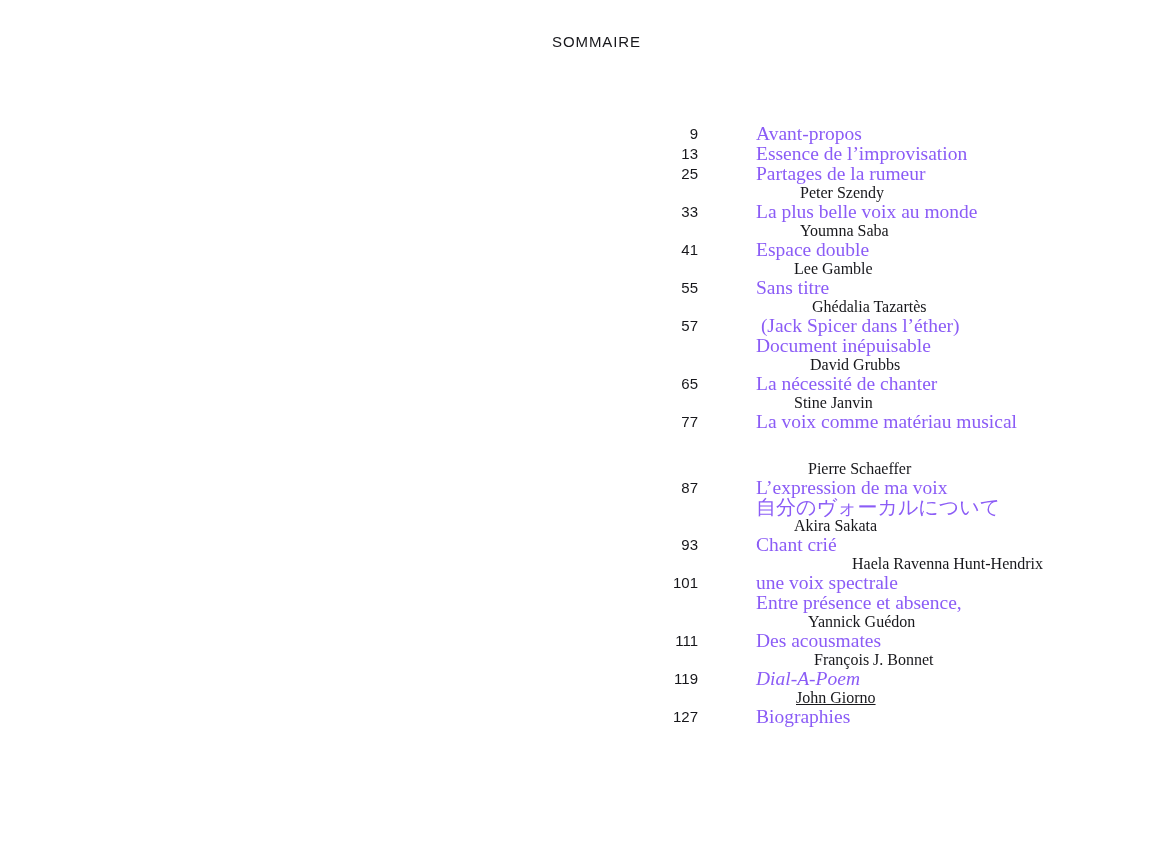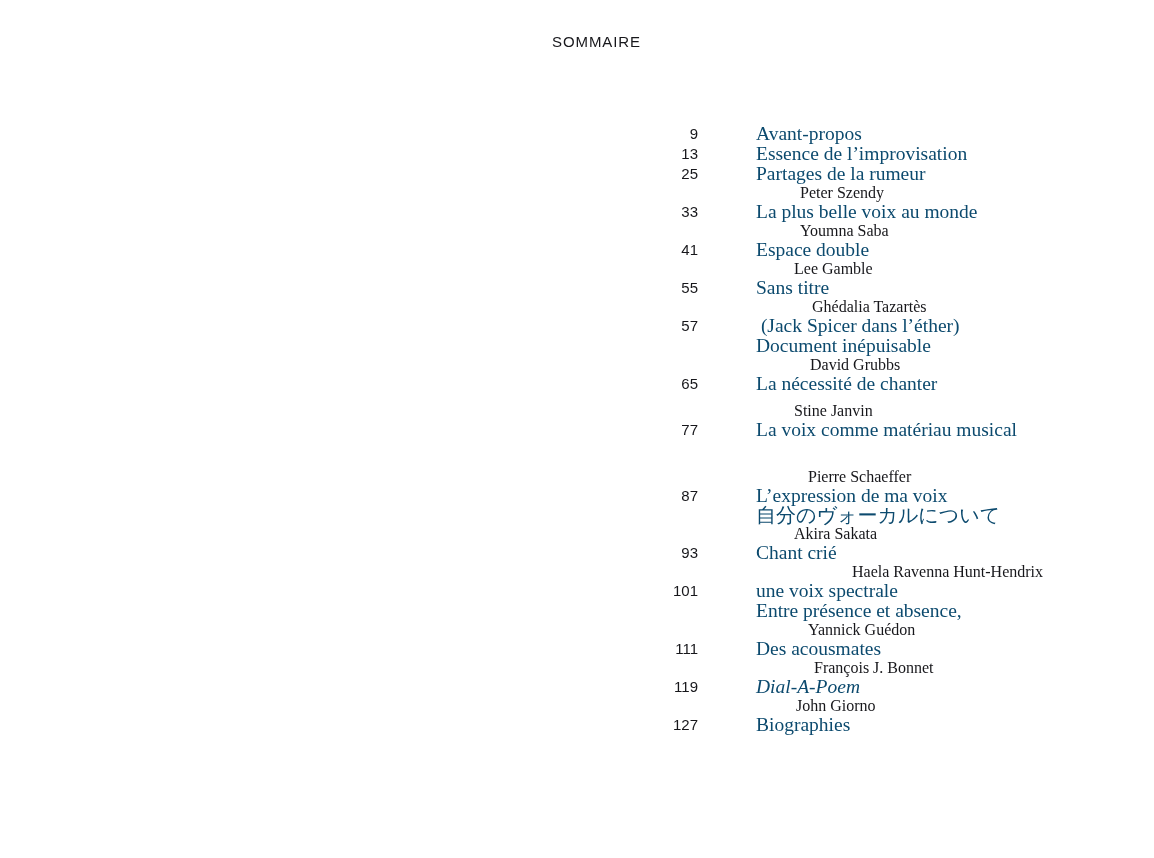--- a/index.html
+++ b/index.html
@@ -60,21 +60,21 @@
     flex: 0 0 698px;
   }
   .titles {
     flex: 1 1 auto;
     padding-left: 58px;
   }
   .title-line {
     font-family: "Liberation Serif", serif;
     font-size: 19.5px;
     line-height: 19.8px;
-    color: #0c4a6e;
+    color: #8b5cf6;
     white-space: pre;
   }
   .title-line.jp {
     font-size: 20px;
     line-height: 20px;
   }
   .title-line .ital {
     font-style: italic;
   }
   .author-wrap {
@@ -180,21 +180,21 @@
       </div>
       <div class="entry">
         <div class="entry-row">
           <div class="page-num">65</div>
           <div class="titles">
             <div class="title-line"><span>La nécessité de chanter</span></div>
           </div>
         </div>
         <div class="author-wrap">
           <div class="author-spacer"></div>
-          <div class="author-inner" style="padding-left: 96px; margin-top: 8px;">Stine Janvin</div>
+          <div class="author-inner" style="padding-left: 96px;">Stine Janvin</div>
         </div>
       </div>
       <div class="entry">
         <div class="entry-row">
           <div class="page-num">77</div>
           <div class="titles">
             <div class="title-line"><span>La voix comme matériau musical</span></div>
           </div>
         </div>
         <div class="author-wrap">
@@ -254,21 +254,21 @@
       </div>
       <div class="entry">
         <div class="entry-row">
           <div class="page-num">119</div>
           <div class="titles">
             <div class="title-line"><span class="ital">Dial-A-Poem</span></div>
           </div>
         </div>
         <div class="author-wrap">
           <div class="author-spacer"></div>
-          <div class="author-inner" style="padding-left: 98px;">John Giorno</div>
+          <div class="author-inner" style="padding-left: 98px; text-decoration: underline;">John Giorno</div>
         </div>
       </div>
       <div class="entry">
         <div class="entry-row">
           <div class="page-num">127</div>
           <div class="titles">
             <div class="title-line"><span>Biographies</span></div>
           </div>
         </div>
       </div>

